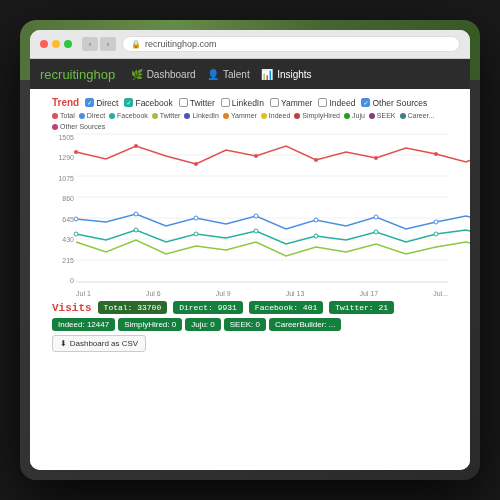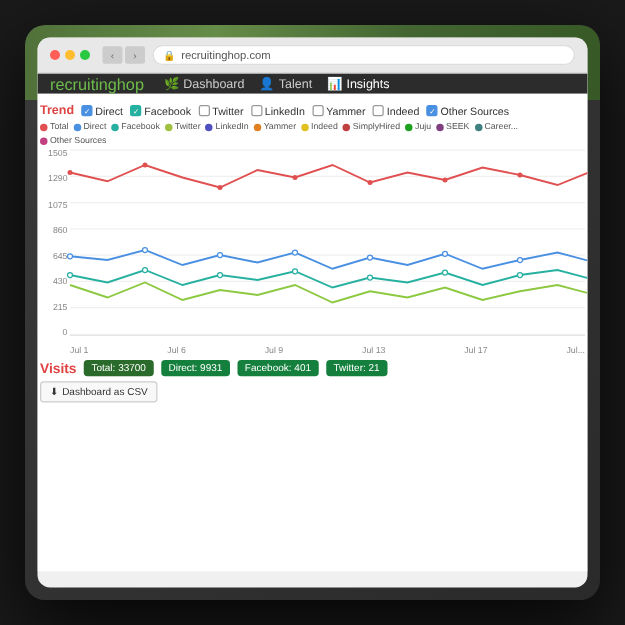--- a/index.html
+++ b/index.html
@@ -110,21 +110,21 @@
     }
 
     .lock-icon { color: #888; font-size: 8px; }
 
     
     .app-header {
       background: #2c2c2c;
       display: flex;
       align-items: center;
       padding: 0 10px;
-      height: 16px;
+      height: 30px;
     }
 
     .app-logo {
       font-size: 13px;
       font-weight: bold;
       color: white;
       margin-right: 16px;
     }
 
     .app-logo span {
@@ -143,21 +143,21 @@
       display: flex;
       align-items: center;
       gap: 3px;
     }
 
     .nav-item.active { color: white; }
 
     
     .content {
       background: white;
-      padding: 8px 2px;
+      padding: 8px 22px;
       height: calc(100% - 58px);
       overflow: hidden;
     }
 
     
     .trend-row {
       display: flex;
       align-items: center;
       gap: 6px;
       margin-bottom: 4px;
@@ -223,20 +223,21 @@
     
     .stats-section {
       margin-top: 4px;
     }
 
     .stats-title-row {
       display: flex;
       align-items: center;
       gap: 6px;
       margin-bottom: 4px;
+      font-family: Liberation Mono, monospace;
     }
 
     .visits-label {
       font-size: 11px;
       font-weight: bold;
       color: #e04040;
     }
 
     .stat-badge {
       display: inline-flex;
@@ -480,20 +481,27 @@
         </div>
 
         <div class="stats-section">
           <div class="stats-title-row">
             <span class="visits-label">Visits</span>
             <span class="stat-badge total">Total: 33700</span>
             <span class="stat-badge">Direct: 9931</span>
             <span class="stat-badge">Facebook: 401</span>
             <span class="stat-badge">Twitter: 21</span>
           </div>
+          <div class="stats-row">
+            <span class="stat-badge">Indeed: 12447</span>
+            <span class="stat-badge">SimplyHired: 0</span>
+            <span class="stat-badge">Juju: 0</span>
+            <span class="stat-badge">SEEK: 0</span>
+            <span class="stat-badge">CareerBuilder: ...</span>
+          </div>
           <div class="action-row">
             <button class="action-btn">
               <span class="download-icon">⬇</span>
               <span>Dashboard as CSV</span>
             </button>
           </div>
         </div>
 
       </div>
     </div>

